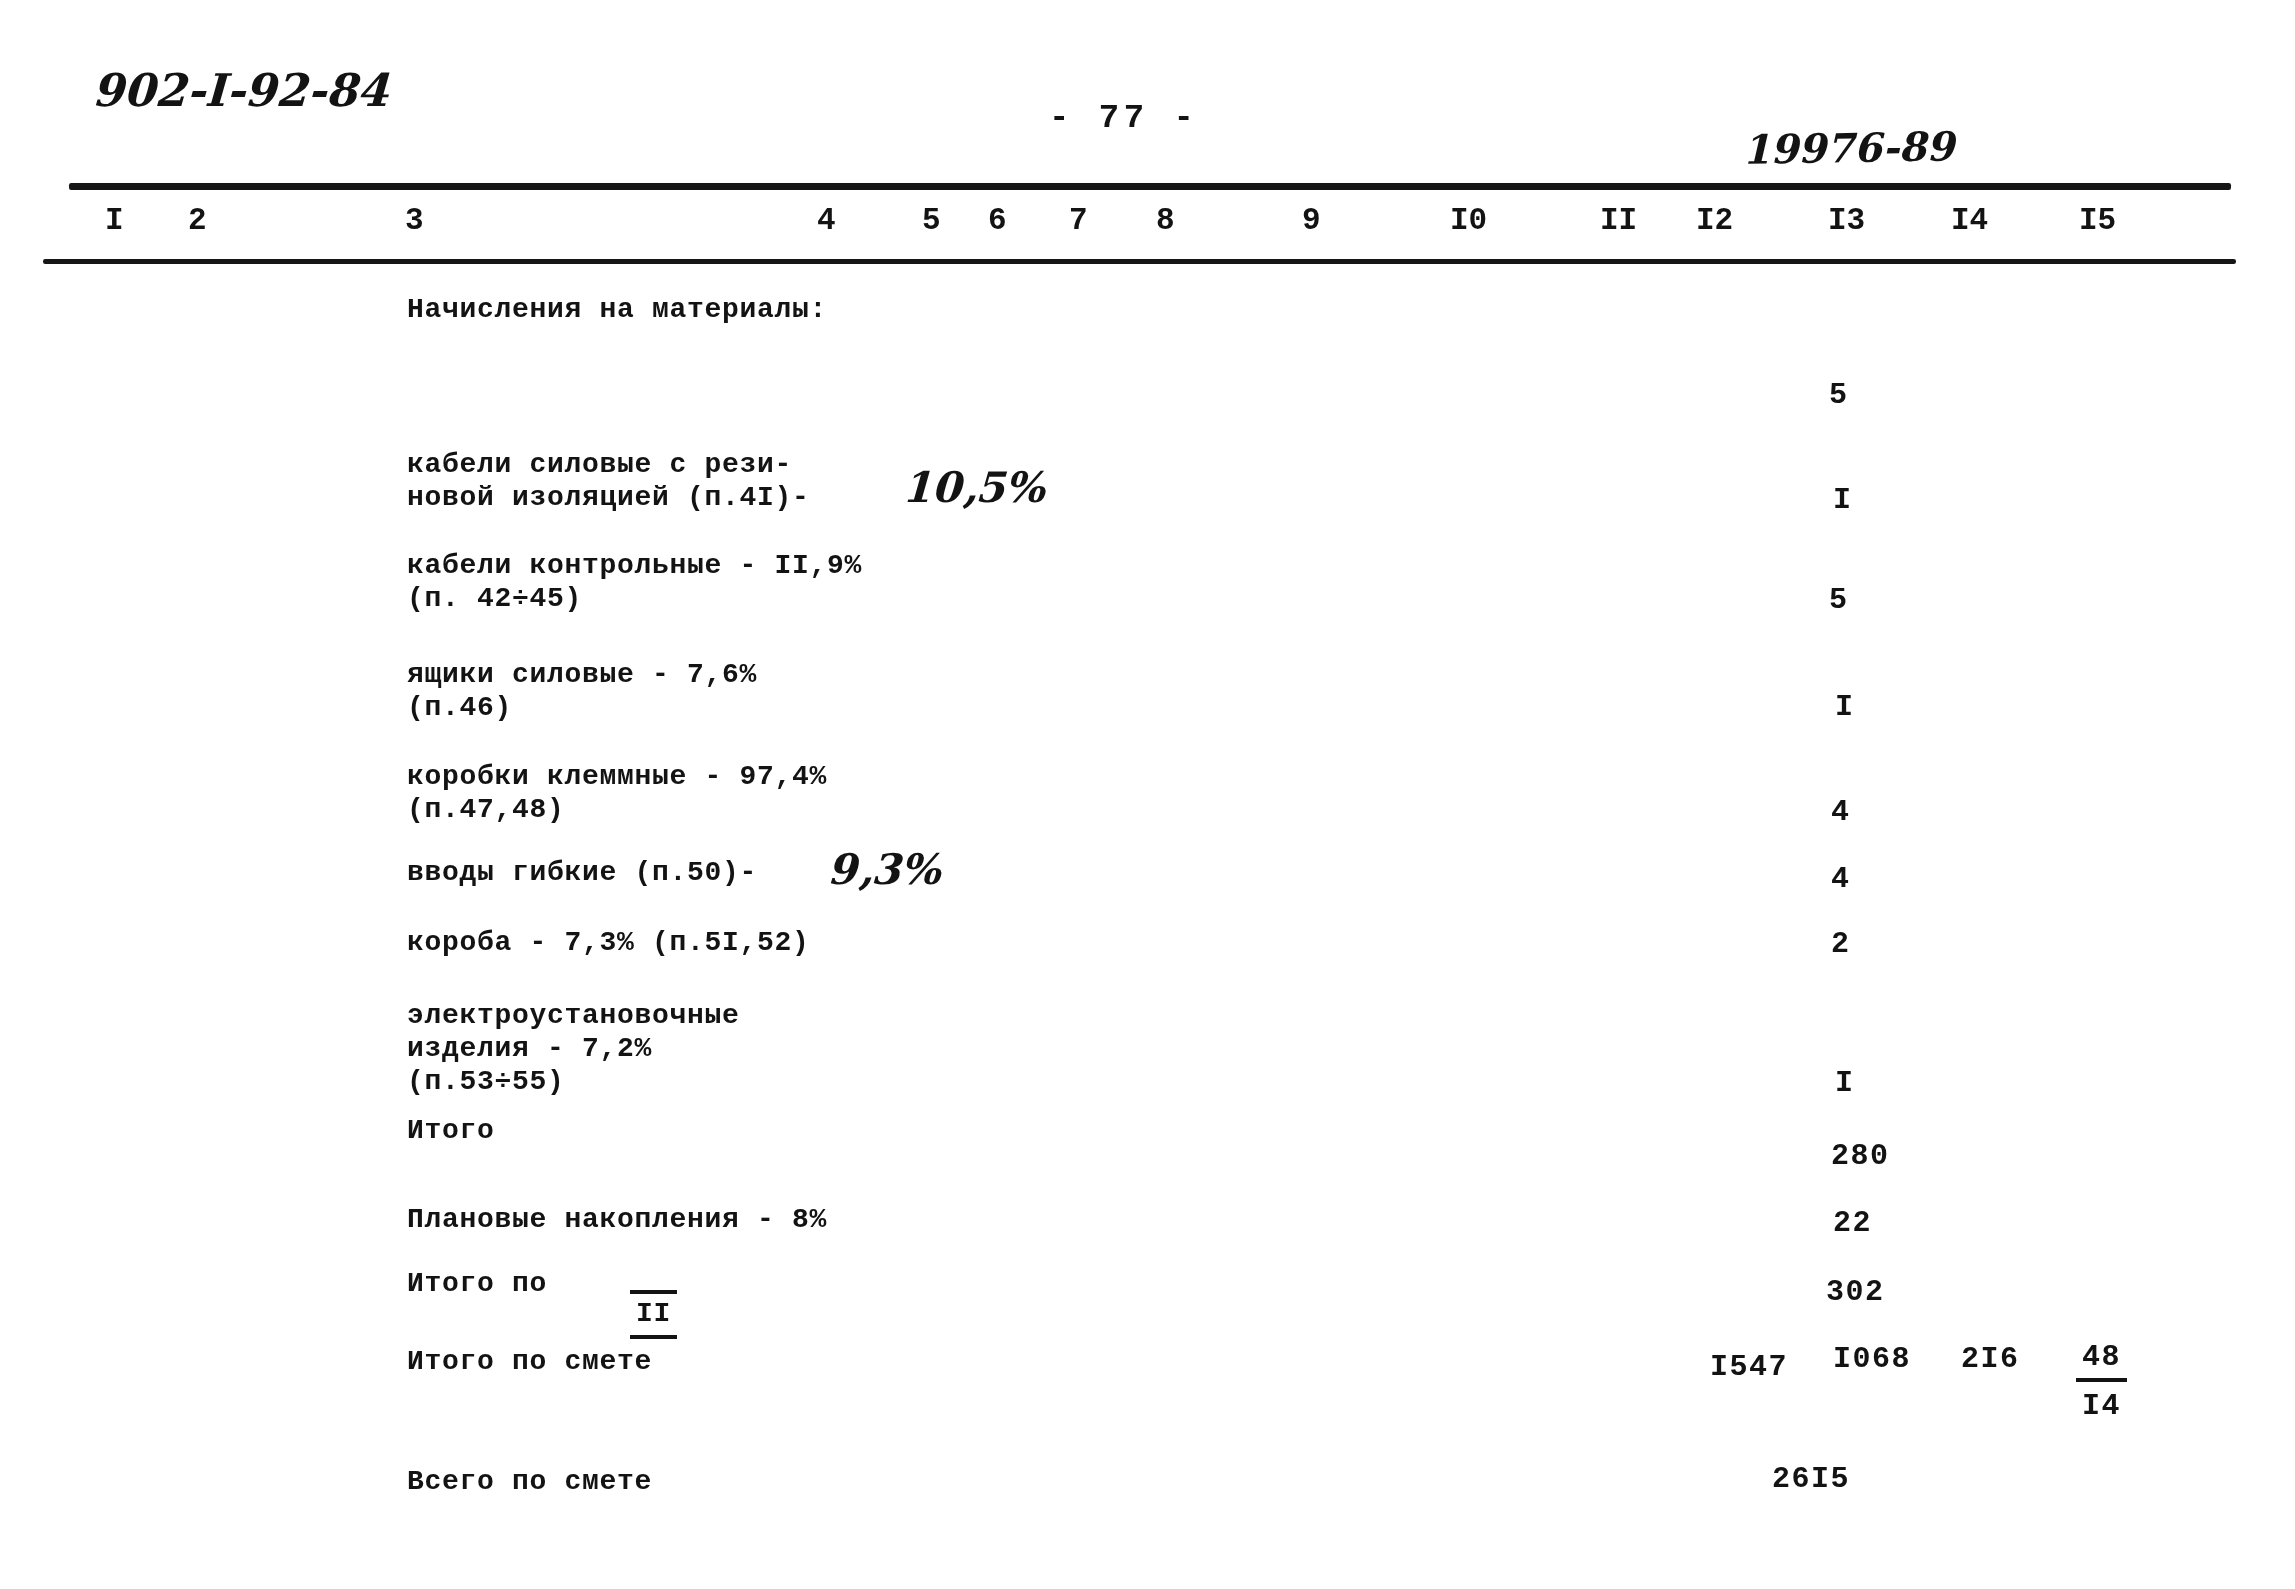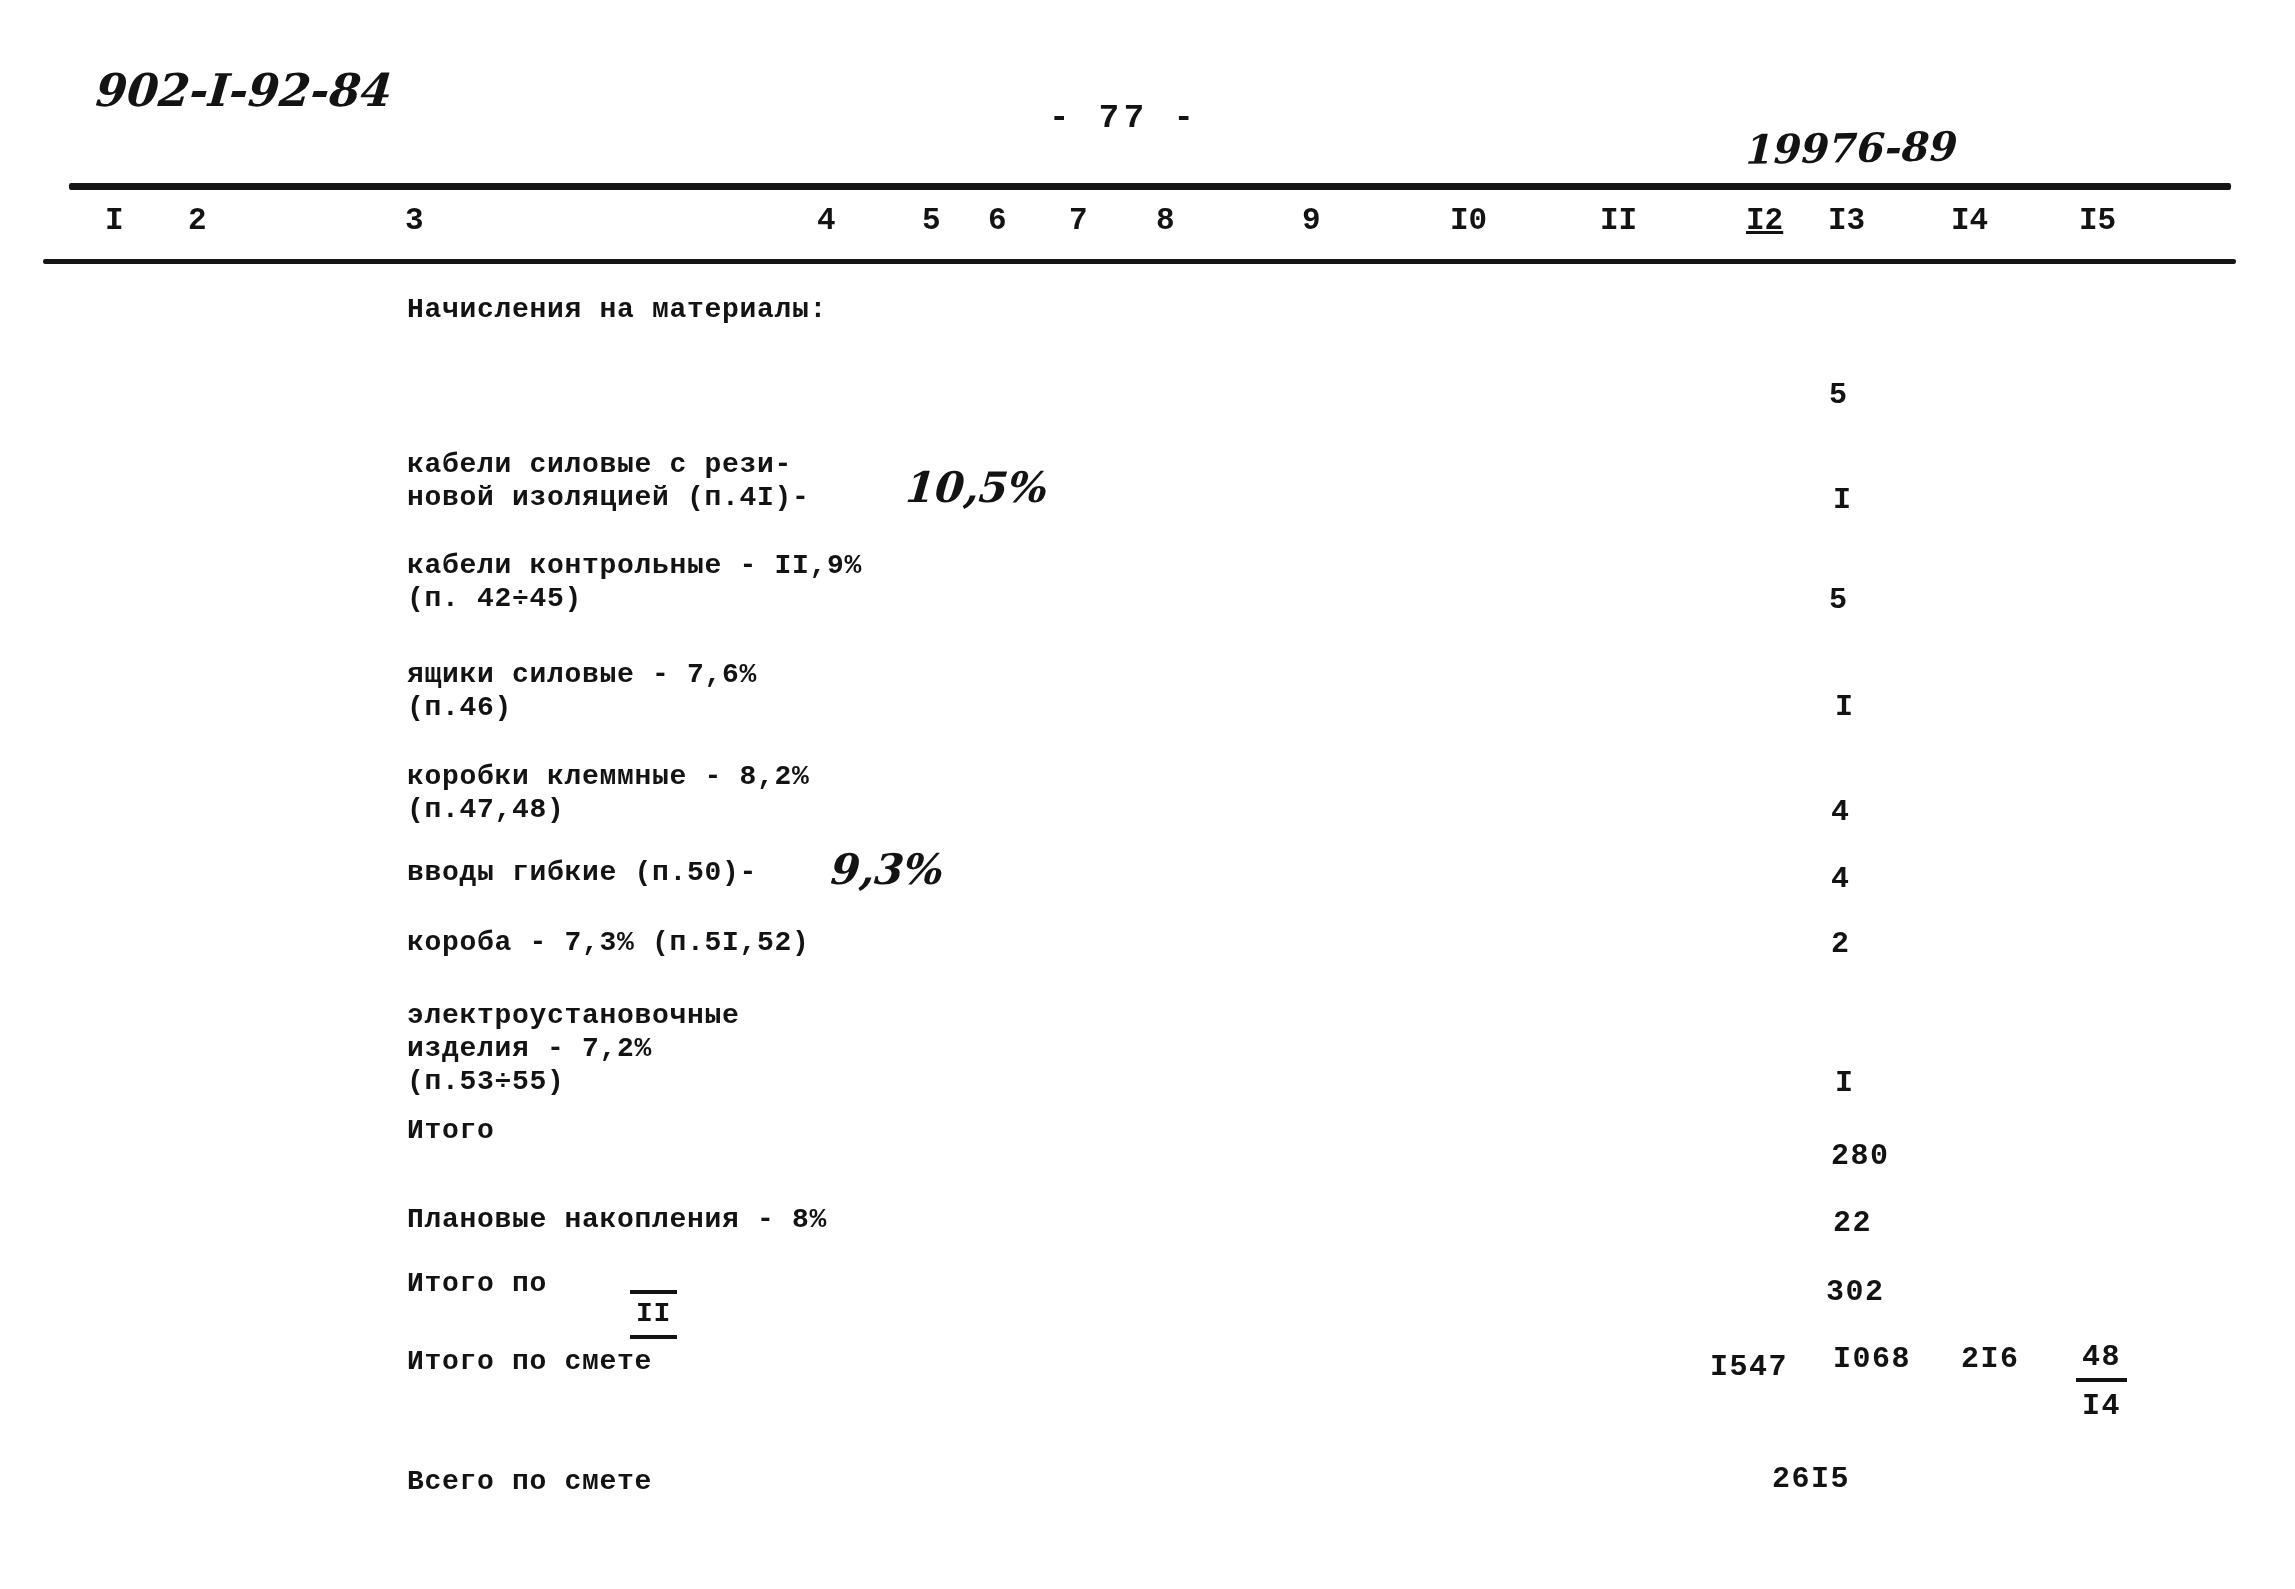--- a/index.html
+++ b/index.html
@@ -48,21 +48,21 @@
   <span class="colnum" style="left:188px;">2</span>
   <span class="colnum" style="left:405px;">3</span>
   <span class="colnum" style="left:817px;">4</span>
   <span class="colnum" style="left:922px;">5</span>
   <span class="colnum" style="left:988px;">6</span>
   <span class="colnum" style="left:1069px;">7</span>
   <span class="colnum" style="left:1156px;">8</span>
   <span class="colnum" style="left:1302px;">9</span>
   <span class="colnum" style="left:1450px;">I0</span>
   <span class="colnum" style="left:1600px;">II</span>
-  <span class="colnum" style="left:1746px;text-decoration:underline;">I2</span>
+  <span class="colnum" style="left:1696px;">I2</span>
   <span class="colnum" style="left:1828px;">I3</span>
   <span class="colnum" style="left:1951px;">I4</span>
   <span class="colnum" style="left:2079px;">I5</span>
 
   <div class="t label" style="left:407px;top:293px;">Начисления на материалы:</div>
 
   <div class="t val" style="left:1829px;top:377px;">5</div>
 
   <div class="t label" style="left:407px;top:448px;">кабели силовые с рези-
 новой изоляцией (п.4I)-</div>
@@ -70,21 +70,21 @@
   <div class="t val" style="left:1833px;top:482px;">I</div>
 
   <div class="t label" style="left:407px;top:549px;">кабели контрольные - II,9%
 (п. 42÷45)</div>
   <div class="t val" style="left:1829px;top:582px;">5</div>
 
   <div class="t label" style="left:407px;top:658px;">ящики силовые - 7,6%
 (п.46)</div>
   <div class="t val" style="left:1835px;top:689px;">I</div>
 
-  <div class="t label" style="left:407px;top:760px;">коробки клеммные - 8,2%
+  <div class="t label" style="left:407px;top:760px;">коробки клеммные - 97,4%
 (п.47,48)</div>
   <div class="t val" style="left:1831px;top:794px;">4</div>
 
   <div class="t label" style="left:407px;top:856px;">вводы гибкие (п.50)-</div>
   <div class="t hand" style="left:831px;top:845px;font-size:42px;">9,3%</div>
   <div class="t val" style="left:1831px;top:861px;">4</div>
 
   <div class="t label" style="left:407px;top:926px;">короба - 7,3% (п.5I,52)</div>
   <div class="t val" style="left:1831px;top:926px;">2</div>
 

